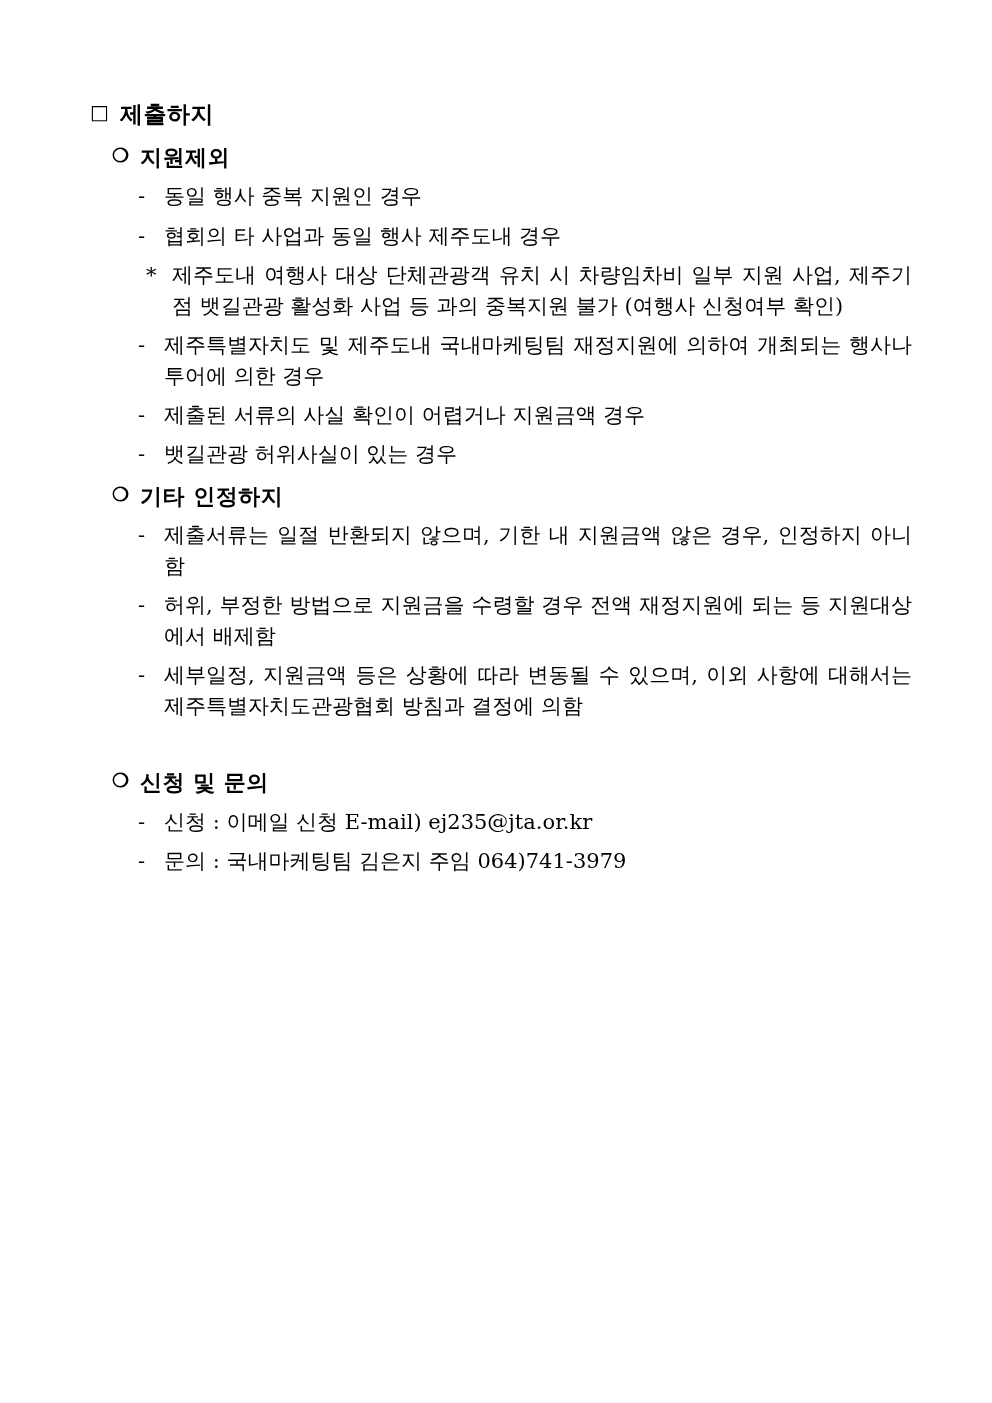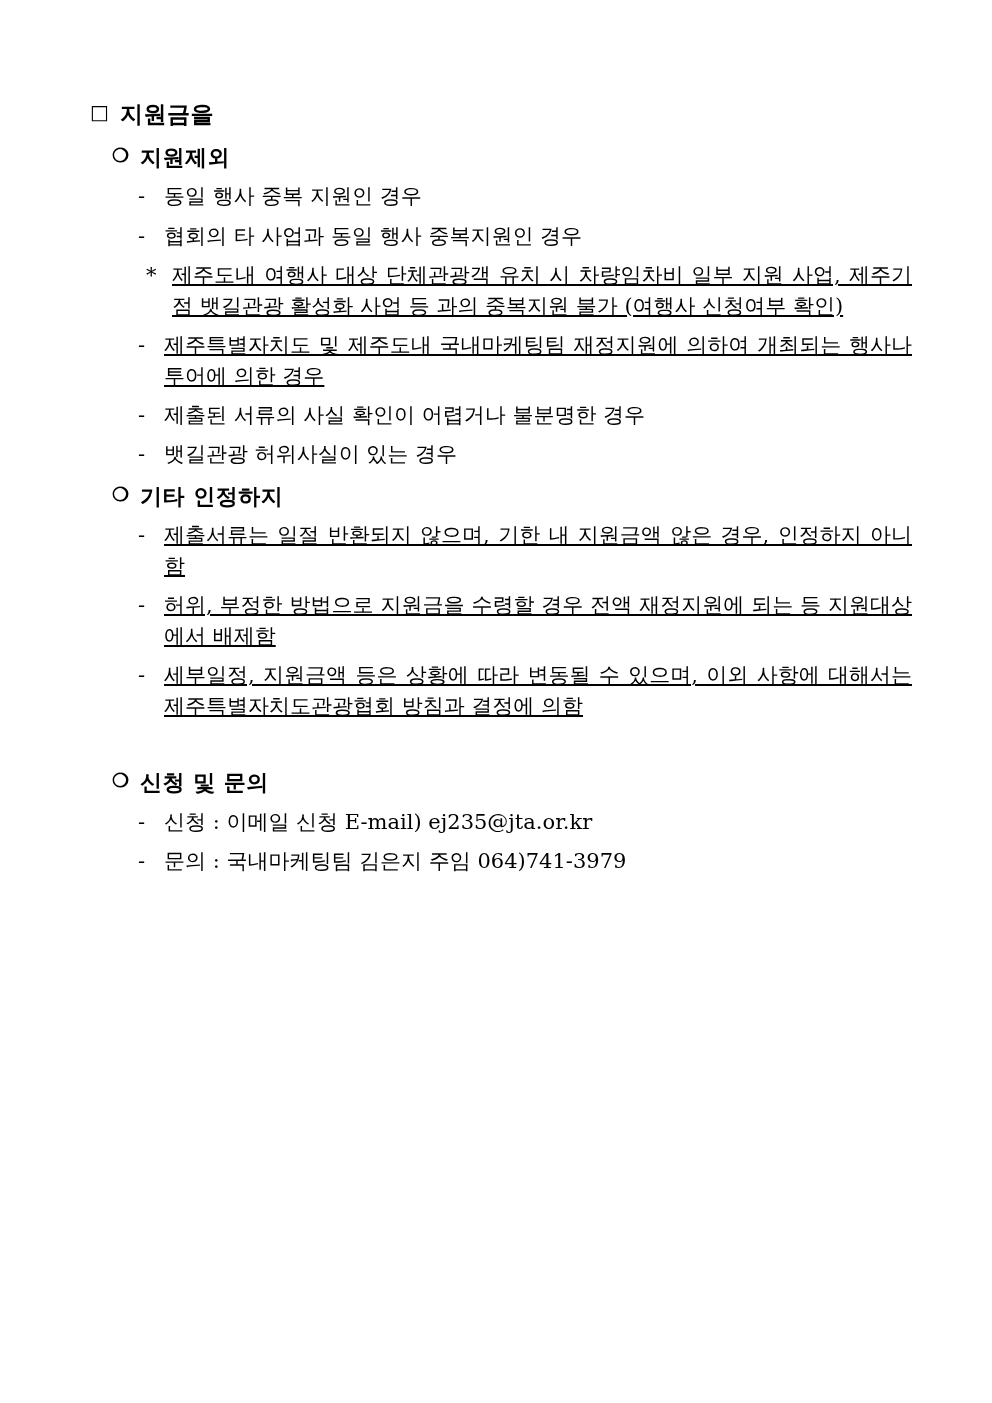--- a/index.html
+++ b/index.html
@@ -71,59 +71,58 @@
     text-align: justify;
     text-justify: inter-character;
     flex: 1;
   }
   .item.indent-more { margin-left: 56px; }
   .item.indent-more .txt { padding-left: 0; }
 
   .item.justify .txt {
     text-align: justify;
     text-align-last: left;
-    text-decoration: underline;
   }
 
   .spacer { height: 26px; }
 </style>
 </head>
 <body>
 
 <div class="page">
 
   <div class="sec-head">
     <span class="marker">□</span>
-    <span class="txt">지원금을</span>
+    <span class="txt">제출하지</span>
   </div>
 
   <div class="sub-head">
     <span class="marker">❍</span>
     <span class="txt">지원제외</span>
   </div>
 
   <div class="item">
     <span class="marker">-</span>
     <span class="txt">동일 행사 중복 지원인 경우</span>
   </div>
   <div class="item">
     <span class="marker">-</span>
-    <span class="txt">협회의 타 사업과 동일 행사 중복지원인 경우</span>
+    <span class="txt">협회의 타 사업과 동일 행사 제주도내 경우</span>
   </div>
   <div class="item indent-more justify">
     <span class="marker">*</span>
     <span class="txt">제주도내 여행사 대상 단체관광객 유치 시 차량임차비 일부 지원 사업, 제주기점 뱃길관광 활성화 사업 등 과의 중복지원 불가 (여행사 신청여부 확인)</span>
   </div>
   <div class="item justify">
     <span class="marker">-</span>
     <span class="txt">제주특별자치도 및 제주도내 국내마케팅팀 재정지원에 의하여 개최되는 행사나 투어에 의한 경우</span>
   </div>
   <div class="item">
     <span class="marker">-</span>
-    <span class="txt">제출된 서류의 사실 확인이 어렵거나 불분명한 경우</span>
+    <span class="txt">제출된 서류의 사실 확인이 어렵거나 지원금액 경우</span>
   </div>
   <div class="item">
     <span class="marker">-</span>
     <span class="txt">뱃길관광 허위사실이 있는 경우</span>
   </div>
 
   <div class="sub-head">
     <span class="marker">❍</span>
     <span class="txt">기타 인정하지</span>
   </div>

